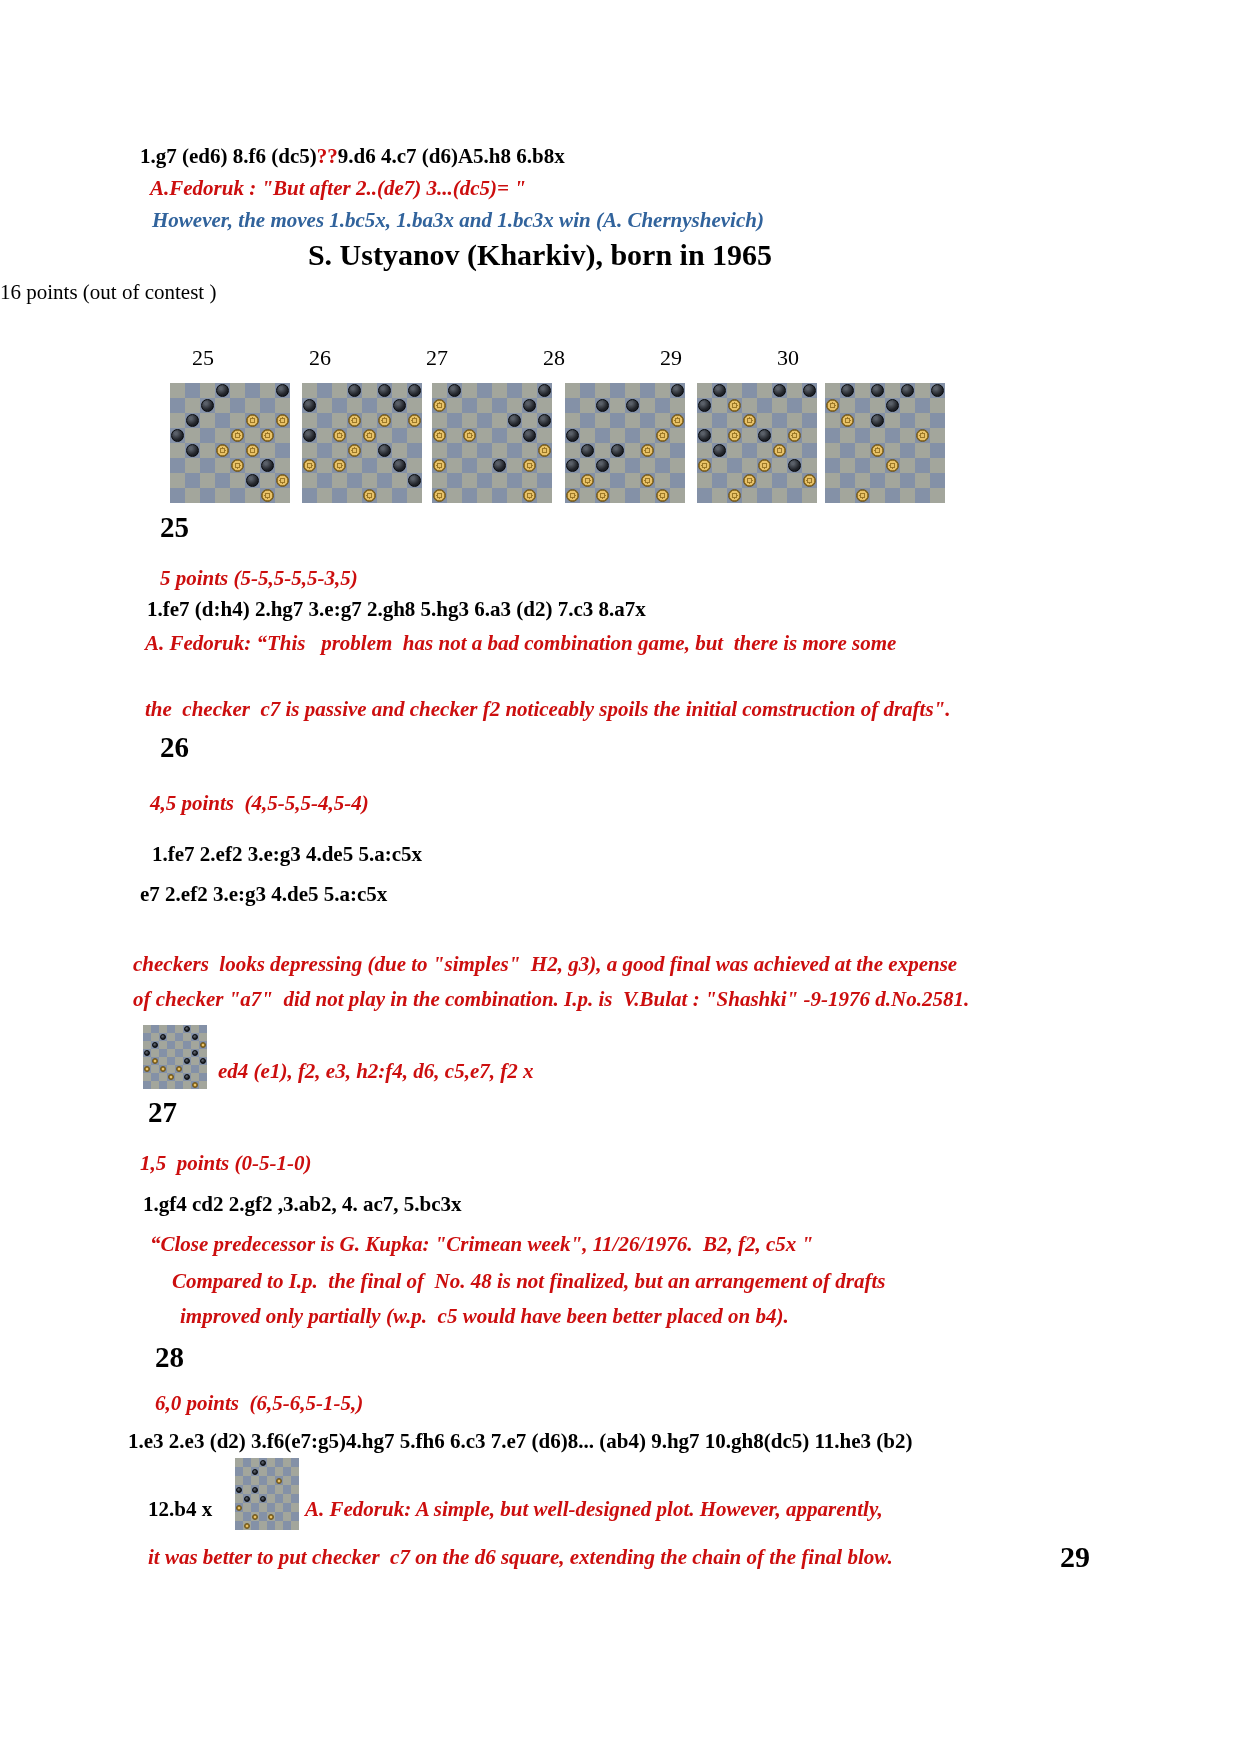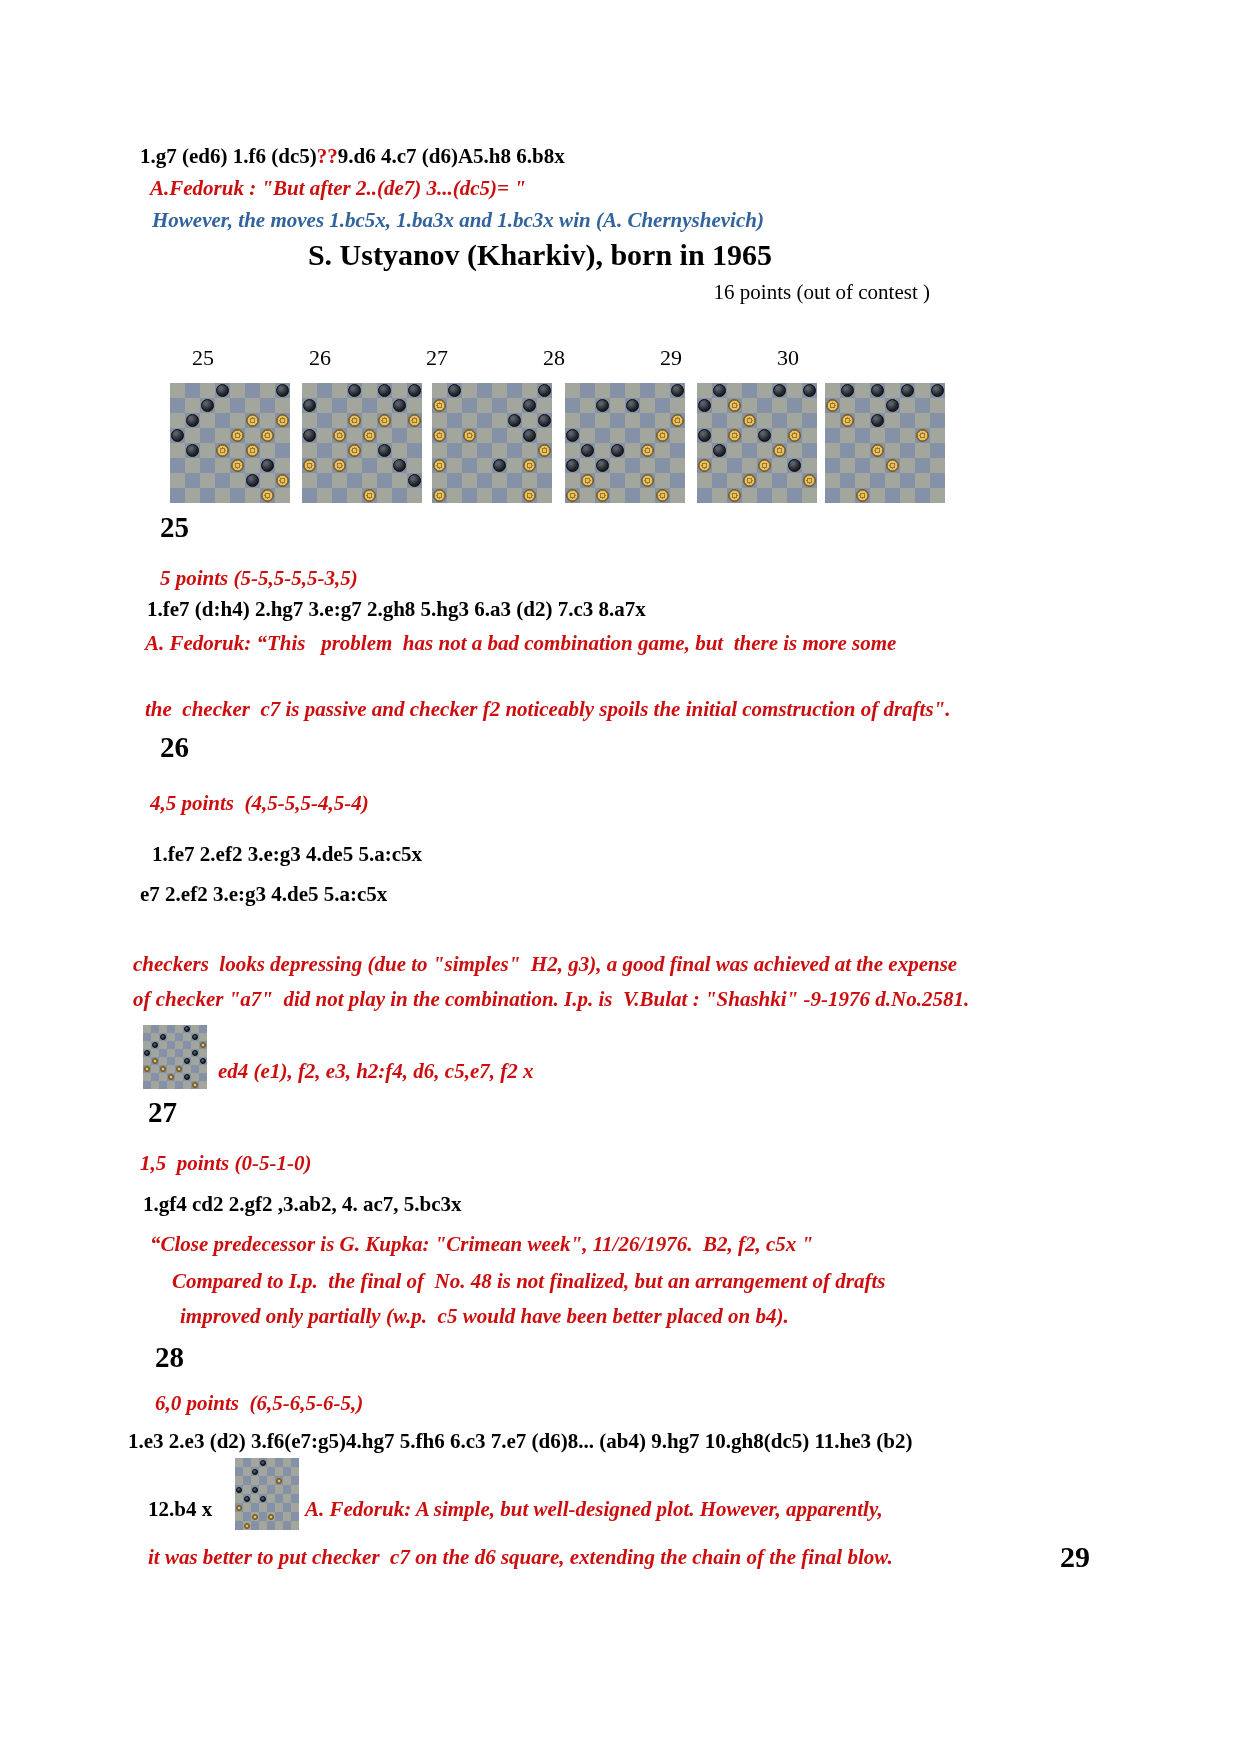--- a/index.html
+++ b/index.html
@@ -4,38 +4,38 @@
 <style>
   html,body{margin:0;padding:0;background:#ffffff;}
   .page{position:relative;width:1240px;height:1755px;background:#ffffff;overflow:hidden;
         font-family:"Liberation Serif", serif;}
   .ln{position:absolute;white-space:pre;line-height:1.1;}
   .mv{font-weight:bold;color:#000;font-size:21px;}
   .red{color:var(--red);font-weight:bold;font-style:italic;font-size:21px;}
   .blue{color:var(--blue);font-weight:bold;font-style:italic;font-size:21px;}
   .hnum{font-weight:bold;color:#000;font-size:29px;}
   .title{font-weight:bold;color:#000;font-size:30px;text-align:center;width:1080px;left:0;}
-  .subtitle{color:#000;font-size:21px;text-align:right;width:930px;left:0;}
+  .subtitle{color:#000;font-size:21px;text-align:left;width:930px;left:0;}
   .blabel{color:#000;font-size:22px;text-align:center;width:34px;}
   .board{position:absolute;
          background-image:conic-gradient(var(--bdark) 90deg, var(--blight) 90deg 180deg, var(--bdark) 180deg 270deg, var(--blight) 270deg);
          background-position:0 0;}
   .pc{position:absolute;border-radius:50%;box-sizing:border-box;}
   .pc.black{background:radial-gradient(circle at 35% 30%, #5a6069 0 12%, #23262c 60%, #0b0d11 100%);
             border:1px solid #07090c;}
   .pc.gold{background:repeating-radial-gradient(circle at 50% 50%, #e7c168 0 1.5px, #9c7828 1.5px 3px);
            border:1px solid #6e561c;}
   .pgnum{font-weight:bold;color:#000;font-size:30px;}
 </style>
 </head>
 <body>
 
 <div class="page">
 
-  <div class="ln mv" style="left:140px;top:145px;"><span>1.g7 (ed6) 1.f6 (dc5)</span><span class="red" style="font-style:normal;font-size:21px;">??</span><span>9.d6 4.c7 (d6)A5.h8 6.b8x</span></div>
+  <div class="ln mv" style="left:140px;top:145px;"><span>1.g7 (ed6) 8.f6 (dc5)</span><span class="red" style="font-style:normal;font-size:21px;">??</span><span>9.d6 4.c7 (d6)A5.h8 6.b8x</span></div>
   <div class="ln red" style="left:150px;top:177px;">A.Fedoruk : "But after 2..(de7) 3...(dc5)= "</div>
   <div class="ln blue" style="left:152px;top:209px;">However, the moves 1.bc5x, 1.ba3x and 1.bc3x win (A. Chernyshevich)</div>
 
   <div class="ln title" style="top:238px;">S. Ustyanov (Kharkiv), born in 1965</div>
   <div class="ln subtitle" style="top:281px;">16 points (out of contest )</div>
 
   <div class="ln blabel" style="left:186px;top:346px;">25</div>
   <div class="ln blabel" style="left:303px;top:346px;">26</div>
   <div class="ln blabel" style="left:420px;top:346px;">27</div>
   <div class="ln blabel" style="left:537px;top:346px;">28</div>
@@ -184,21 +184,21 @@
   <div class="ln red" style="left:218px;top:1060px;">ed4 (e1), f2, e3, h2:f4, d6, c5,e7, f2 x</div>
 
   <div class="ln hnum" style="left:148px;top:1097px;">27</div>
   <div class="ln red" style="left:140px;top:1152px;">1,5  points (0-5-1-0)</div>
   <div class="ln mv" style="left:143px;top:1193px;">1.gf4 cd2 2.gf2 ,3.ab2, 4. ac7, 5.bc3x</div>
   <div class="ln red" style="left:150px;top:1233px;">“Close predecessor is G. Kupka: "Crimean week", 11/26/1976.  B2, f2, c5x "</div>
   <div class="ln red" style="left:172px;top:1270px;">Compared to I.p.  the final of  No. 48 is not finalized, but an arrangement of drafts</div>
   <div class="ln red" style="left:180px;top:1305px;">improved only partially (w.p.  c5 would have been better placed on b4).</div>
 
   <div class="ln hnum" style="left:155px;top:1342px;">28</div>
-  <div class="ln red" style="left:155px;top:1392px;">6,0 points  (6,5-6,5-6-5,)</div>
+  <div class="ln red" style="left:155px;top:1392px;">6,0 points  (6,5-6,5-1-5,)</div>
   <div class="ln mv" style="left:128px;top:1430px;">1.e3 2.e3 (d2) 3.f6(e7:g5)4.hg7 5.fh6 6.c3 7.e7 (d6)8... (ab4) 9.hg7 10.gh8(dc5) 11.he3 (b2)</div>
   <div class="ln mv" style="left:148px;top:1498px;">12.b4 x</div>
   <div class="board" style="left: 235px; top: 1458px; width: 64px; height: 72px; background-size: 16px 18px;">
       <div class="pc black" style="width: 6px; height: 6px; left: 25px; top: 1.5px;"></div>
       <div class="pc black" style="width: 6px; height: 6px; left: 17px; top: 10.5px;"></div>
       <div class="pc black" style="width: 6px; height: 6px; left: 1px; top: 28.5px;"></div>
       <div class="pc black" style="width: 6px; height: 6px; left: 17px; top: 28.5px;"></div>
       <div class="pc black" style="width: 6px; height: 6px; left: 9px; top: 37.5px;"></div>
       <div class="pc black" style="width: 6px; height: 6px; left: 25px; top: 37.5px;"></div>
       <div class="pc gold" style="width: 6px; height: 6px; left: 41px; top: 19.5px;"></div>

